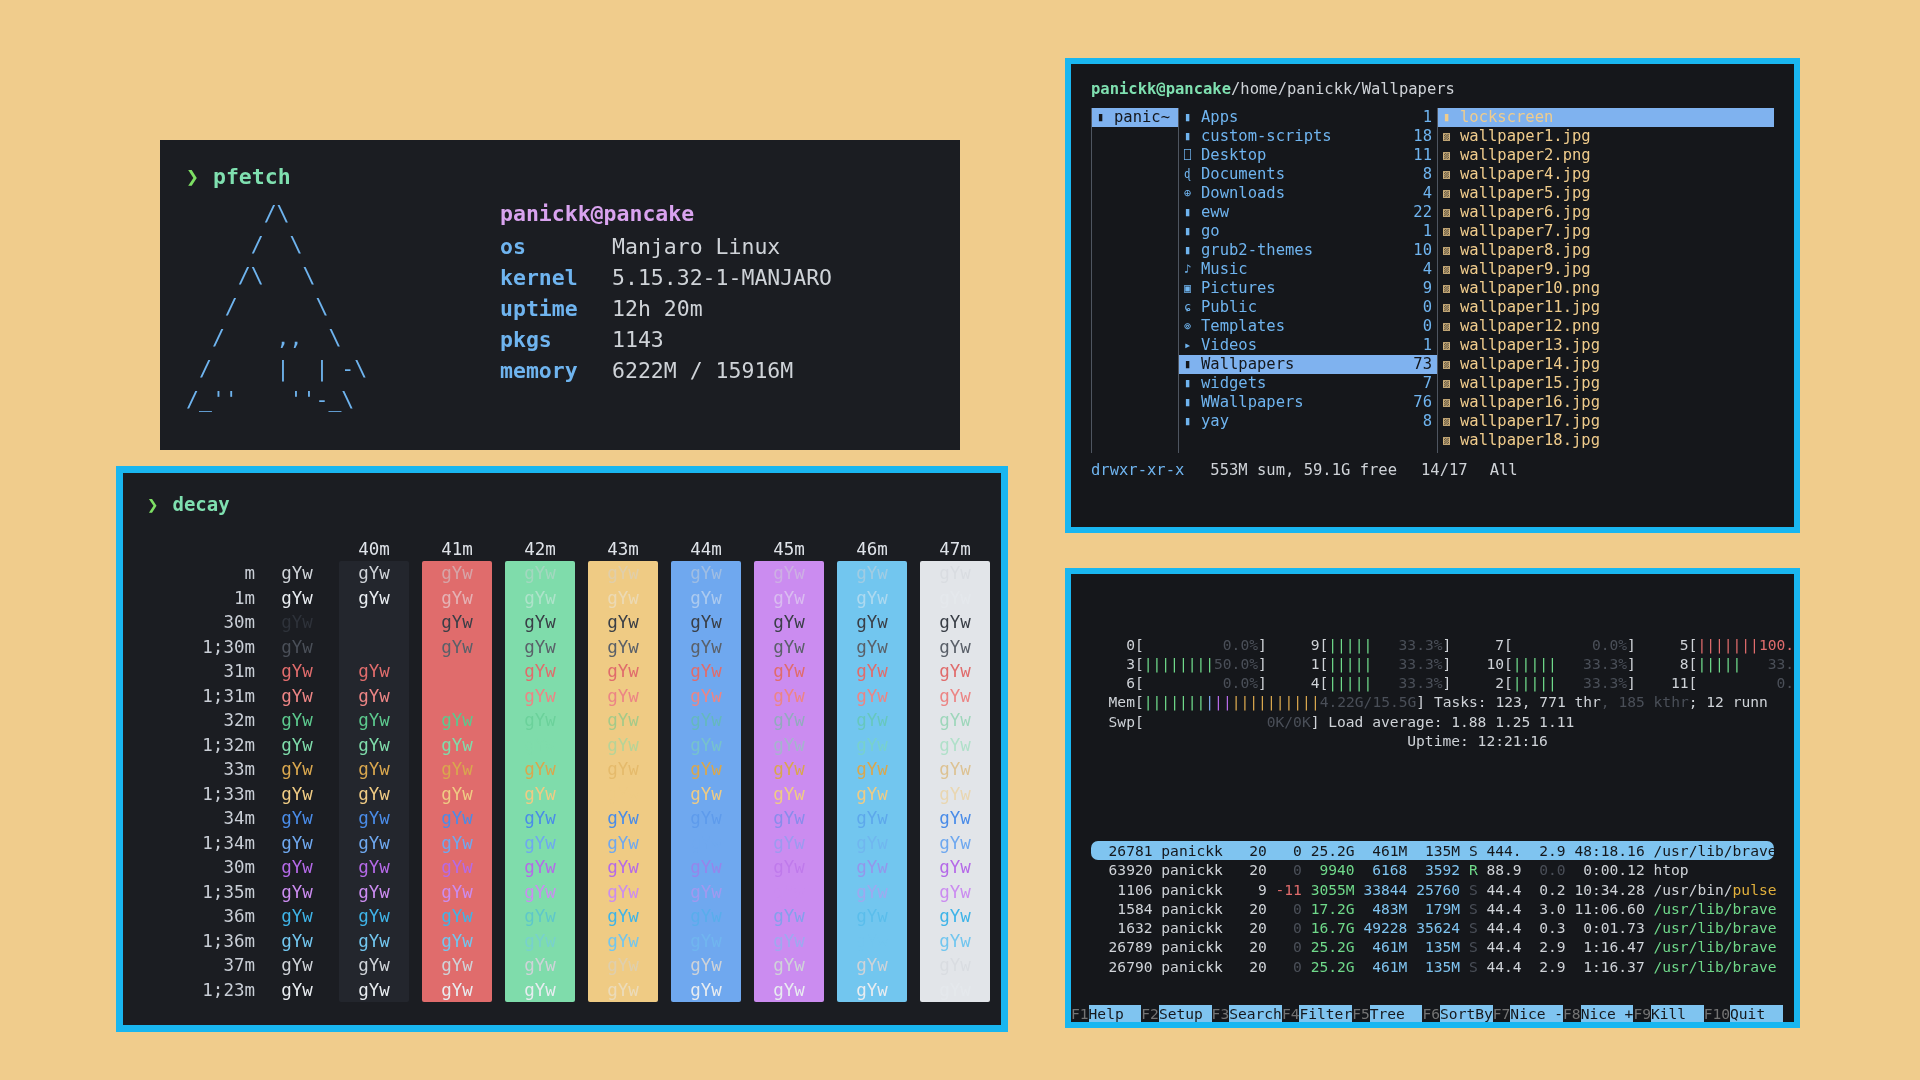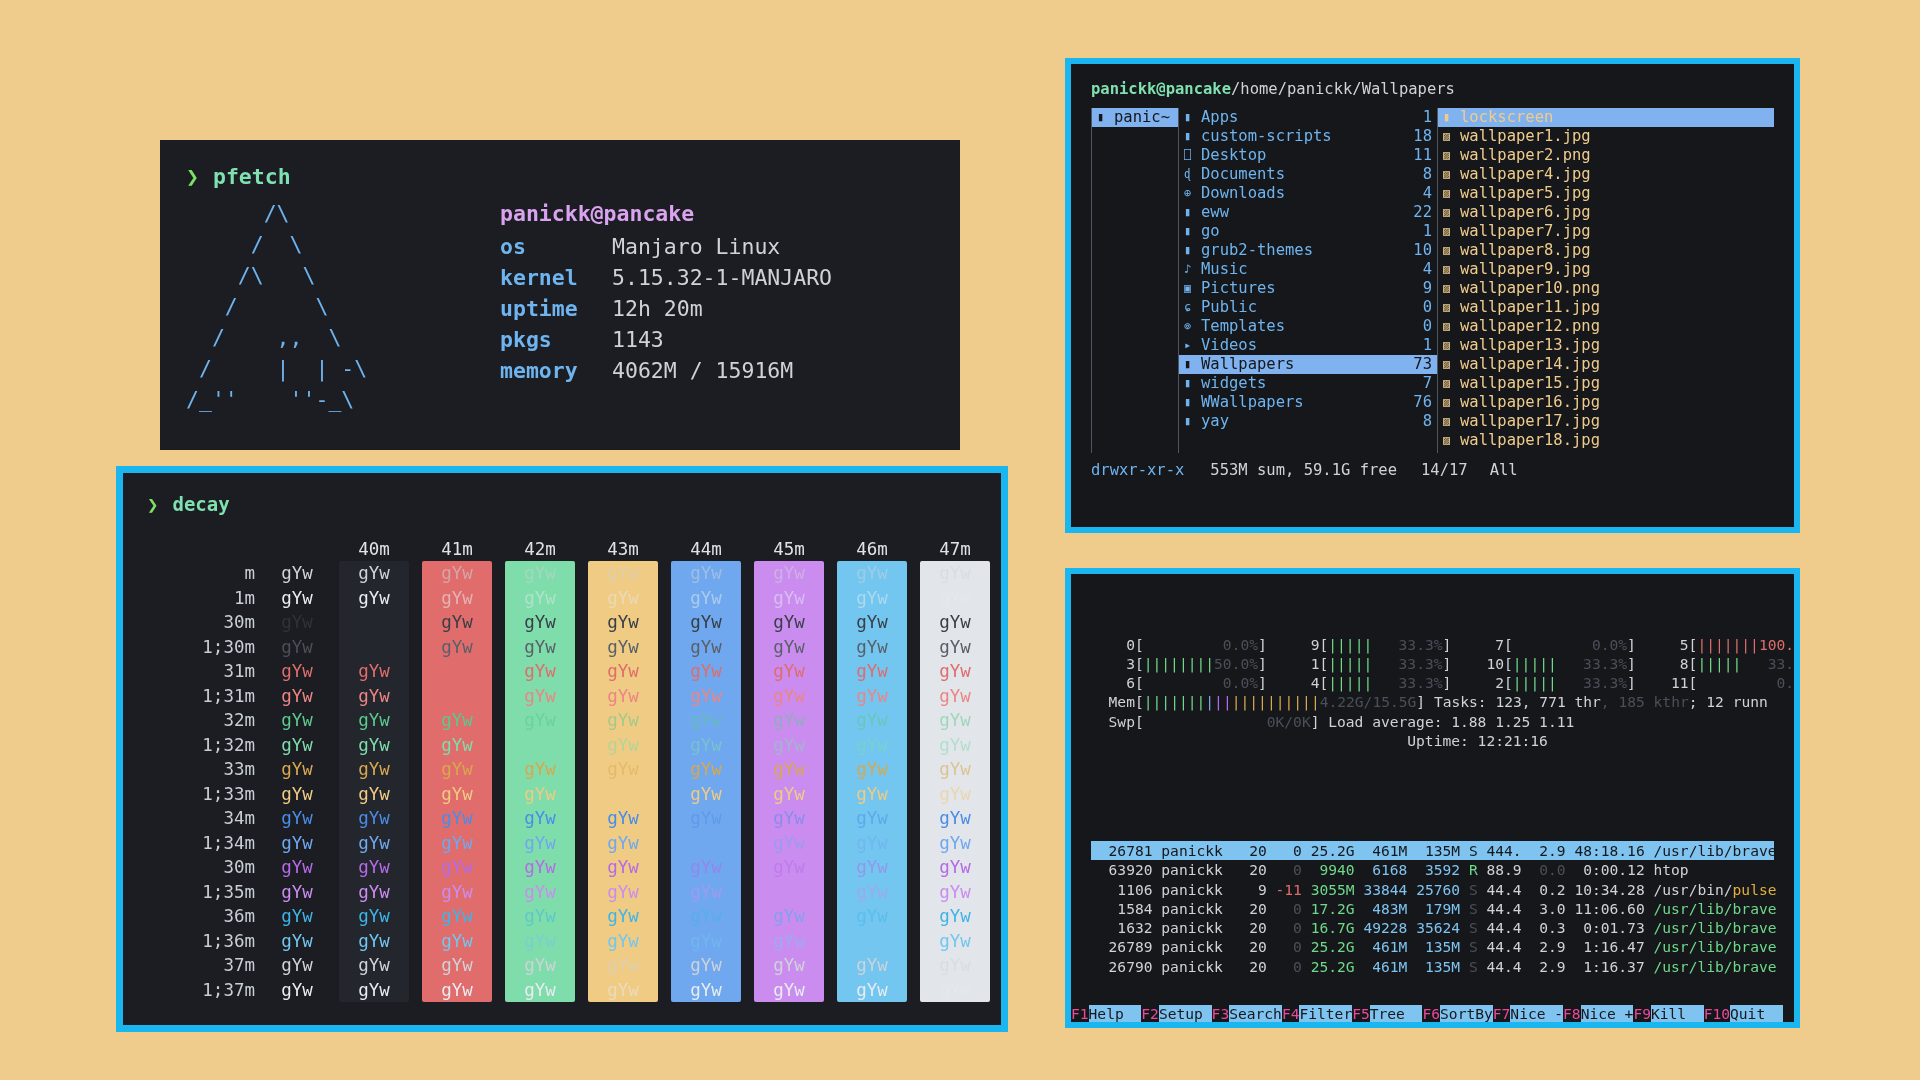--- a/index.html
+++ b/index.html
@@ -89,25 +89,25 @@
   .m-id{color:#cfd3d8;text-align:right;}
   .m-br{color:#cfd3d8;}
   .m-bar{color:#6fd98a;letter-spacing:0px;}
   .m-bar.red{color:#e06c6c;}
   .m-pct{color:#4a4f58;}
   .m-pct.red{color:#e06c6c;}
   .dim{color:#4a4f58;}
   .white{color:#cfd3d8;}
   .tbl{margin-top:12px;}
   .thead{background:#93dcae;color:#15171b;display:block;white-space:pre;}
-  .trow{display:block;white-space:pre;color:#cfd3d8;}
+  .trow{display:block;white-space:pre;color:#cfd3d8;border-radius:7px;}
   .trow.sel{background:#7fc4f0;color:#15171b;}
   .fkeys{position:absolute;left:0;right:0;bottom:0;white-space:pre;
       font-size:14.6px;}
-  .fk-n{color:#ec4899;background:#15171b;}
+  .fk-n{color:#737373;background:#15171b;}
   .fk-l{color:#15171b;background:#7fc4f0;}
 </style>
 </head>
 <body>
 
 <div class="stage">
 
   <div class="win term" id="pfetch-window">
     <div class="pfetch-inner">
       <div class="prompt-line">
@@ -136,21 +136,21 @@
               <div class="pf-row">
                 <span class="pf-key">uptime</span>
                 <span class="pf-val">12h 20m</span>
               </div>
               <div class="pf-row">
                 <span class="pf-key">pkgs</span>
                 <span class="pf-val">1143</span>
               </div>
               <div class="pf-row">
                 <span class="pf-key">memory</span>
-                <span class="pf-val">4062M / 15916M</span>
+                <span class="pf-val">6222M / 15916M</span>
               </div>
             </div>
         </div>
       </div>
     </div>
   </div>
 
   <div class="win" id="decay-window">
     <div class="term">
       <div class="decay-inner">
@@ -171,21 +171,21 @@
               <div class="cell">1;32m</div>
               <div class="cell">33m</div>
               <div class="cell">1;33m</div>
               <div class="cell">34m</div>
               <div class="cell">1;34m</div>
               <div class="cell">30m</div>
               <div class="cell">1;35m</div>
               <div class="cell">36m</div>
               <div class="cell">1;36m</div>
               <div class="cell">37m</div>
-              <div class="cell">1;37m</div>
+              <div class="cell">1;23m</div>
             </div>
             <div class="col-def">
               <div class="hdr"></div>
               <div class="cell" style="color: rgb(207, 211, 216);">gYw</div>
               <div class="cell" style="color: rgb(232, 236, 240);">gYw</div>
               <div class="cell" style="color: rgb(46, 50, 58);">gYw</div>
               <div class="cell" style="color: rgb(74, 79, 88);">gYw</div>
               <div class="cell" style="color: rgb(224, 108, 108);">gYw</div>
               <div class="cell" style="color: rgb(236, 133, 133);">gYw</div>
               <div class="cell" style="color: rgb(92, 201, 142);">gYw</div>

